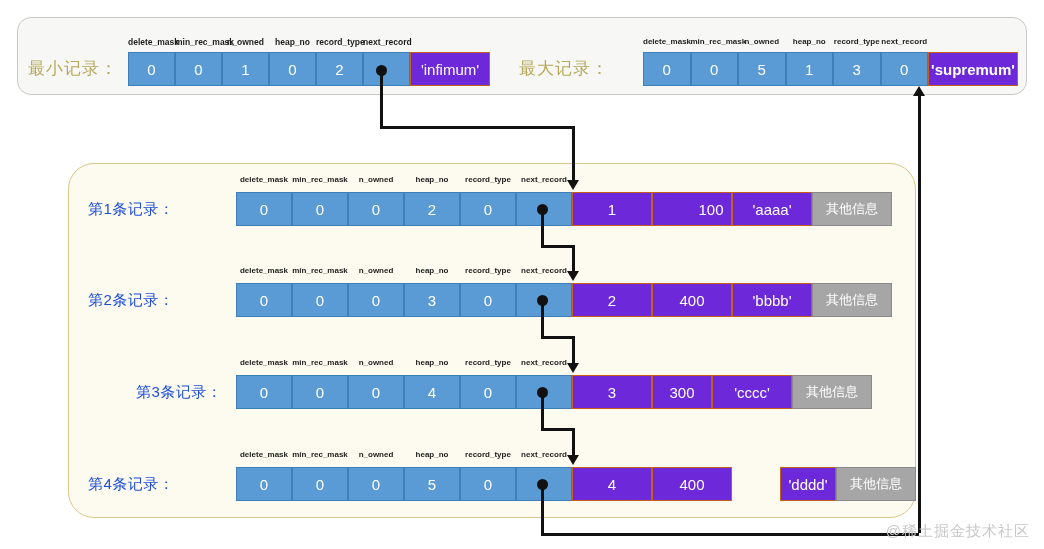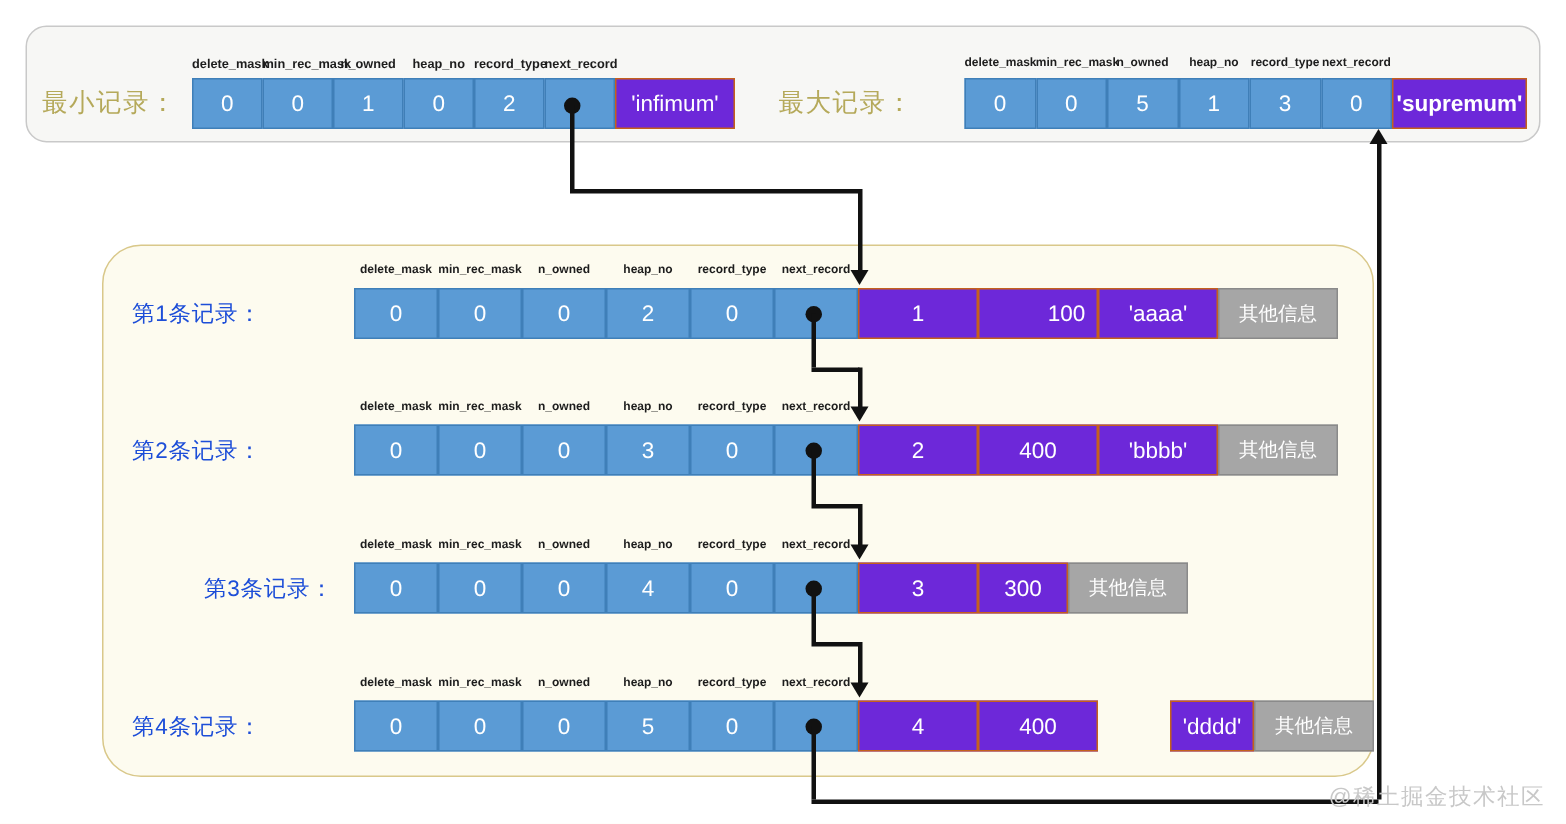--- a/index.html
+++ b/index.html
@@ -178,20 +178,21 @@
       </div>
       <div class="strip" style="left: 236px; top: 375px;">
         <div class="cell blue" style="width: 56px;">0</div>
         <div class="cell blue" style="width: 56px;">0</div>
         <div class="cell blue" style="width: 56px;">0</div>
         <div class="cell blue" style="width: 56px;">4</div>
         <div class="cell blue" style="width: 56px;">0</div>
         <div class="cell blue ptr" style="width: 56px;"></div>
         <div class="cell orange" style="width: 80px;">3</div>
         <div class="cell orange" style="width: 60px;">300</div>
+        <div class="cell orange" style="width: 80px;">'cccc'</div>
         <div class="cell gray" style="width: 80px;">其他信息</div>
       </div>
       <div class="rec-label" style="left: 88px; top: 475px;">第4条记录：</div>
       <div class="caps small" style="left: 236px; top: 450px; width: 336px;">
         <div class="cap" style="left: 0px; width: 56px;">delete_mask</div>
         <div class="cap" style="left: 56px; width: 56px;">min_rec_mask</div>
         <div class="cap" style="left: 112px; width: 56px;">n_owned</div>
         <div class="cap" style="left: 168px; width: 56px;">heap_no</div>
         <div class="cap" style="left: 224px; width: 56px;">record_type</div>
         <div class="cap" style="left: 280px; width: 56px;">next_record</div>

